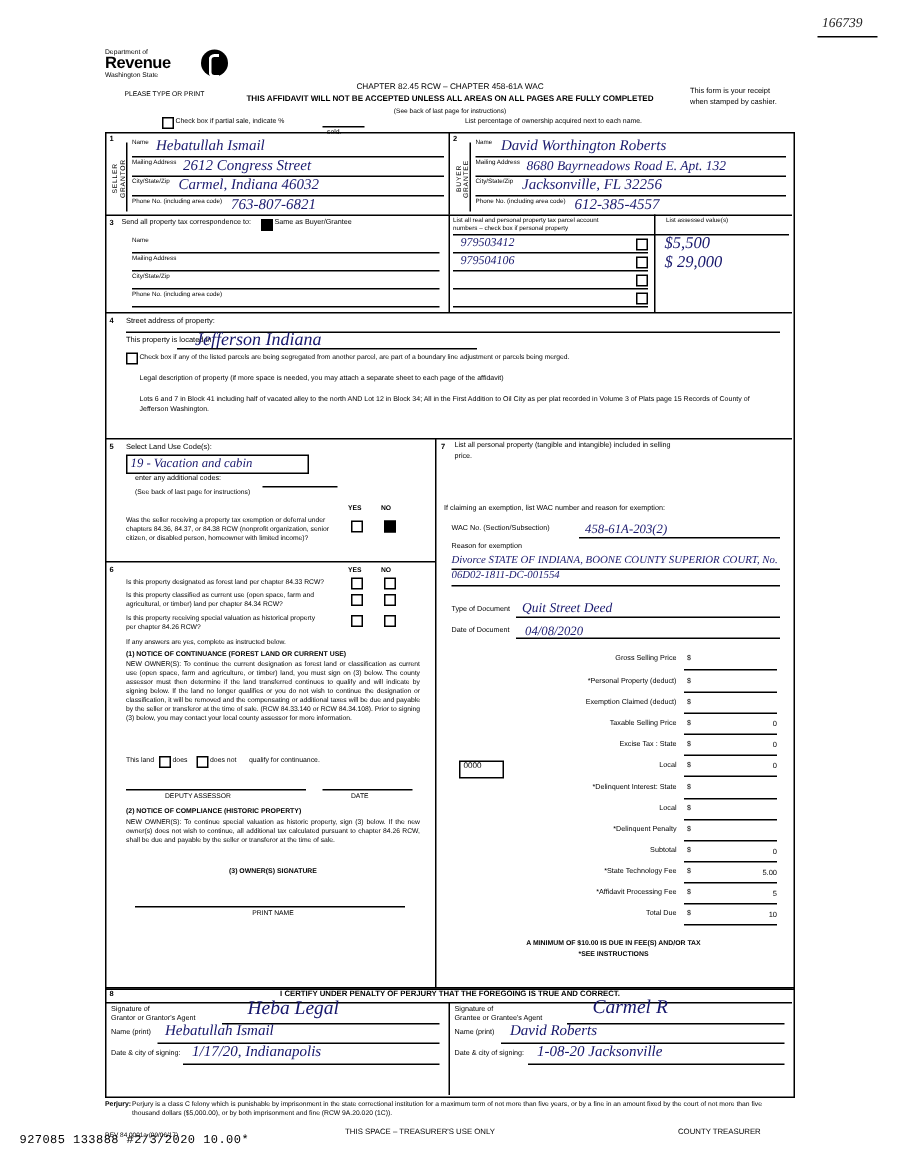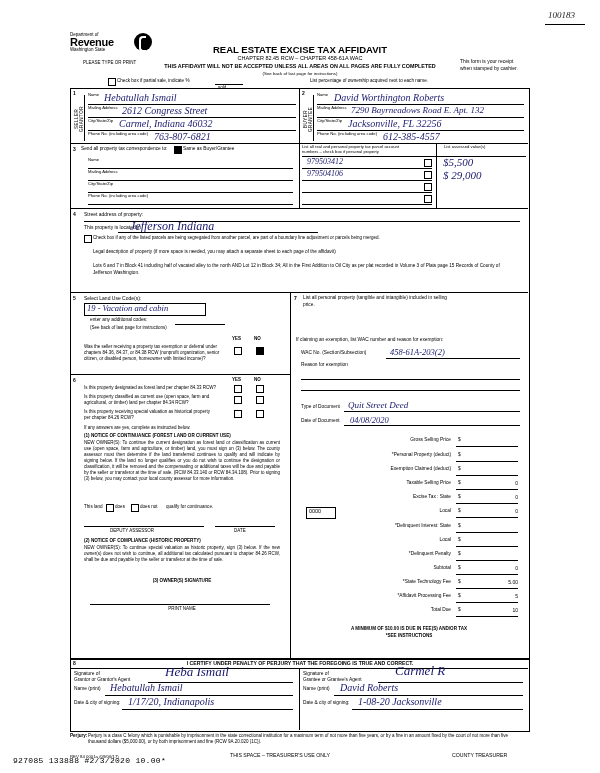--- a/index.html
+++ b/index.html
@@ -20,33 +20,32 @@
   .num{position:absolute;font-size:5px;font-weight:bold;}
   .topnote{position:absolute;font-family:"Liberation Serif",serif;font-style:italic;font-size:9px;color:#222;}
   .logoblk{position:absolute;}
   .mono{font-family:"Liberation Mono",monospace;}
 </style>
 </head>
 <body>
 
 <div class="page">
 
-  <div class="topnote" style="left:548px;top:10px;">100183</div>
+  <div class="topnote" style="left:548px;top:10px;">166739</div>
   <div class="ln" style="left:545px;top:24px;width:40px;height:1px;"></div>
 
   <div class="logoblk" style="left:70px;top:32px;">
     <div style="font-size:4.5px;">Department of</div>
     <div style="font-size:11px;font-weight:bold;letter-spacing:-0.3px;margin-top:-1px;">Revenue</div>
     <div style="font-size:4.5px;margin-top:-1px;">Washington State</div>
   </div>
   <div class="abs" style="left:134px;top:33px;width:18px;height:18px;background:#000;border-radius:50%;">
     <div style="position:absolute;left:5px;top:3px;width:5px;height:12px;border:2px solid #fff;border-radius:4px 0 0 4px;border-right:none;"></div>
   </div>
 
-  <div class="abs ctr b" style="left:150px;top:44px;width:300px;font-size:9.5px;">REAL ESTATE EXCISE TAX AFFIDAVIT</div>
   <div class="abs ctr" style="left:150px;top:55px;width:300px;font-size:5.5px;">CHAPTER 82.45 RCW – CHAPTER 458-61A WAC</div>
   <div class="abs ctr b" style="left:100px;top:63px;width:400px;font-size:5.4px;">THIS AFFIDAVIT WILL NOT BE ACCEPTED UNLESS ALL AREAS ON ALL PAGES ARE FULLY COMPLETED</div>
   <div class="abs ctr" style="left:150px;top:71px;width:300px;font-size:4.4px;">(See back of last page for instructions)</div>
 
   <div class="abs" style="left:83px;top:60px;font-size:4.5px;">PLEASE TYPE OR PRINT</div>
   <div class="abs" style="left:460px;top:58px;font-size:5px;">This form is your receipt</div>
   <div class="abs" style="left:460px;top:65px;font-size:5px;">when stamped by cashier.</div>
 
   <div class="cb" style="left:108px;top:78px;"></div>
   <div class="abs" style="left:117px;top:78px;font-size:4.6px;">Check box if partial sale, indicate %</div>
@@ -80,21 +79,21 @@
   <div class="ln" style="left:88px;top:130px;width:208px;height:1px;"></div>
 
   <div class="abs tiny" style="left:88px;top:132px;">Phone No. (including area code)</div>
   <div class="abs handw" style="left:154px;top:131px;">763-807-6821</div>
 
   <div class="abs tiny" style="left:317px;top:93px;">Name</div>
   <div class="abs handw" style="left:334px;top:92px;">David Worthington Roberts</div>
   <div class="ln" style="left:317px;top:104px;width:207px;height:1px;"></div>
 
   <div class="abs tiny" style="left:317px;top:106px;">Mailing Address</div>
-  <div class="abs handw" style="left:351px;top:105px;font-size:9px;">7290 Bayrneadows Road E. Apt. 132</div>
+  <div class="abs handw" style="left:351px;top:105px;font-size:9px;">8680 Bayrneadows Road E. Apt. 132</div>
   <div class="ln" style="left:317px;top:117px;width:207px;height:1px;"></div>
 
   <div class="abs tiny" style="left:317px;top:119px;">City/State/Zip</div>
   <div class="abs handw" style="left:348px;top:118px;">Jacksonville, FL 32256</div>
   <div class="ln" style="left:317px;top:130px;width:207px;height:1px;"></div>
 
   <div class="abs tiny" style="left:317px;top:132px;">Phone No. (including area code)</div>
   <div class="abs handw" style="left:383px;top:131px;">612-385-4557</div>
 
   <div class="num" style="left:73px;top:146px;">3</div>
@@ -212,20 +211,21 @@
   <div class="num" style="left:294px;top:295px;">7</div>
   <div class="abs" style="left:303px;top:295px;font-size:4.8px;">List all  personal property (tangible and intangible) included in selling</div>
   <div class="abs" style="left:303px;top:302px;font-size:4.8px;">price.</div>
 
   <div class="abs" style="left:296px;top:337px;font-size:4.8px;">If claiming an exemption, list WAC number and reason for exemption:</div>
   <div class="abs" style="left:301px;top:350px;font-size:4.8px;">WAC No. (Section/Subsection)</div>
   <div class="abs handw" style="left:390px;top:347px;font-size:8.5px;">458-61A-203(2)</div>
   <div class="ln" style="left:386px;top:358px;width:134px;height:1px;"></div>
 
   <div class="abs" style="left:301px;top:362px;font-size:4.8px;">Reason for exemption</div>
+  <div class="abs handw" style="left:301px;top:369px;width:218px;font-size:7.2px;line-height:1.35;">Divorce STATE OF INDIANA, BOONE COUNTY SUPERIOR COURT,  No. 06D02-1811-DC-001554</div>
   <div class="ln" style="left:301px;top:379px;width:219px;height:1px;"></div>
   <div class="ln" style="left:301px;top:390px;width:219px;height:1px;"></div>
 
   <div class="abs" style="left:301px;top:404px;font-size:4.8px;">Type of Document</div>
   <div class="abs handw" style="left:348px;top:400px;font-size:9px;">Quit Street Deed</div>
   <div class="ln" style="left:344px;top:411px;width:176px;height:1px;"></div>
 
   <div class="abs" style="left:301px;top:418px;font-size:4.8px;">Date of Document</div>
   <div class="abs handw" style="left:350px;top:415px;font-size:8.5px;">04/08/2020</div>
   <div class="ln" style="left:344px;top:425px;width:176px;height:1px;"></div>
@@ -318,21 +318,21 @@
 
   <div class="ln" style="left:70px;top:658px;width:458px;height:1px;"></div>
   <div class="box" style="left:70px;top:658px;width:458px;height:72px;"></div>
   <div class="num" style="left:73px;top:660px;">8</div>
   <div class="abs ctr b" style="left:90px;top:660px;width:420px;font-size:5.2px;">I CERTIFY UNDER PENALTY OF PERJURY THAT THE FOREGOING IS TRUE AND CORRECT.</div>
   <div class="ln" style="left:70px;top:668px;width:458px;height:1px;"></div>
   <div class="ln" style="left:299px;top:668px;width:1px;height:62px;"></div>
 
   <div class="abs" style="left:74px;top:671px;font-size:4.8px;">Signature of</div>
   <div class="abs" style="left:74px;top:677px;font-size:4.8px;">Grantor or Grantor's Agent</div>
-  <div class="abs hw-big" style="left:165px;top:664px;font-size:13px;">Heba Ismail</div>
+  <div class="abs hw-big" style="left:165px;top:664px;font-size:13px;">Heba Legal</div>
   <div class="ln" style="left:148px;top:682px;width:145px;height:1px;"></div>
 
   <div class="abs" style="left:303px;top:671px;font-size:4.8px;">Signature of</div>
   <div class="abs" style="left:303px;top:677px;font-size:4.8px;">Grantee or Grantee's Agent</div>
   <div class="abs hw-big" style="left:395px;top:663px;font-size:13px;">Carmel R</div>
   <div class="ln" style="left:378px;top:682px;width:145px;height:1px;"></div>
 
   <div class="abs" style="left:74px;top:686px;font-size:4.8px;">Name (print)</div>
   <div class="abs hw-big" style="left:110px;top:682px;font-size:10px;">Hebatullah Ismail</div>
   <div class="ln" style="left:105px;top:695px;width:188px;height:1px;"></div>

